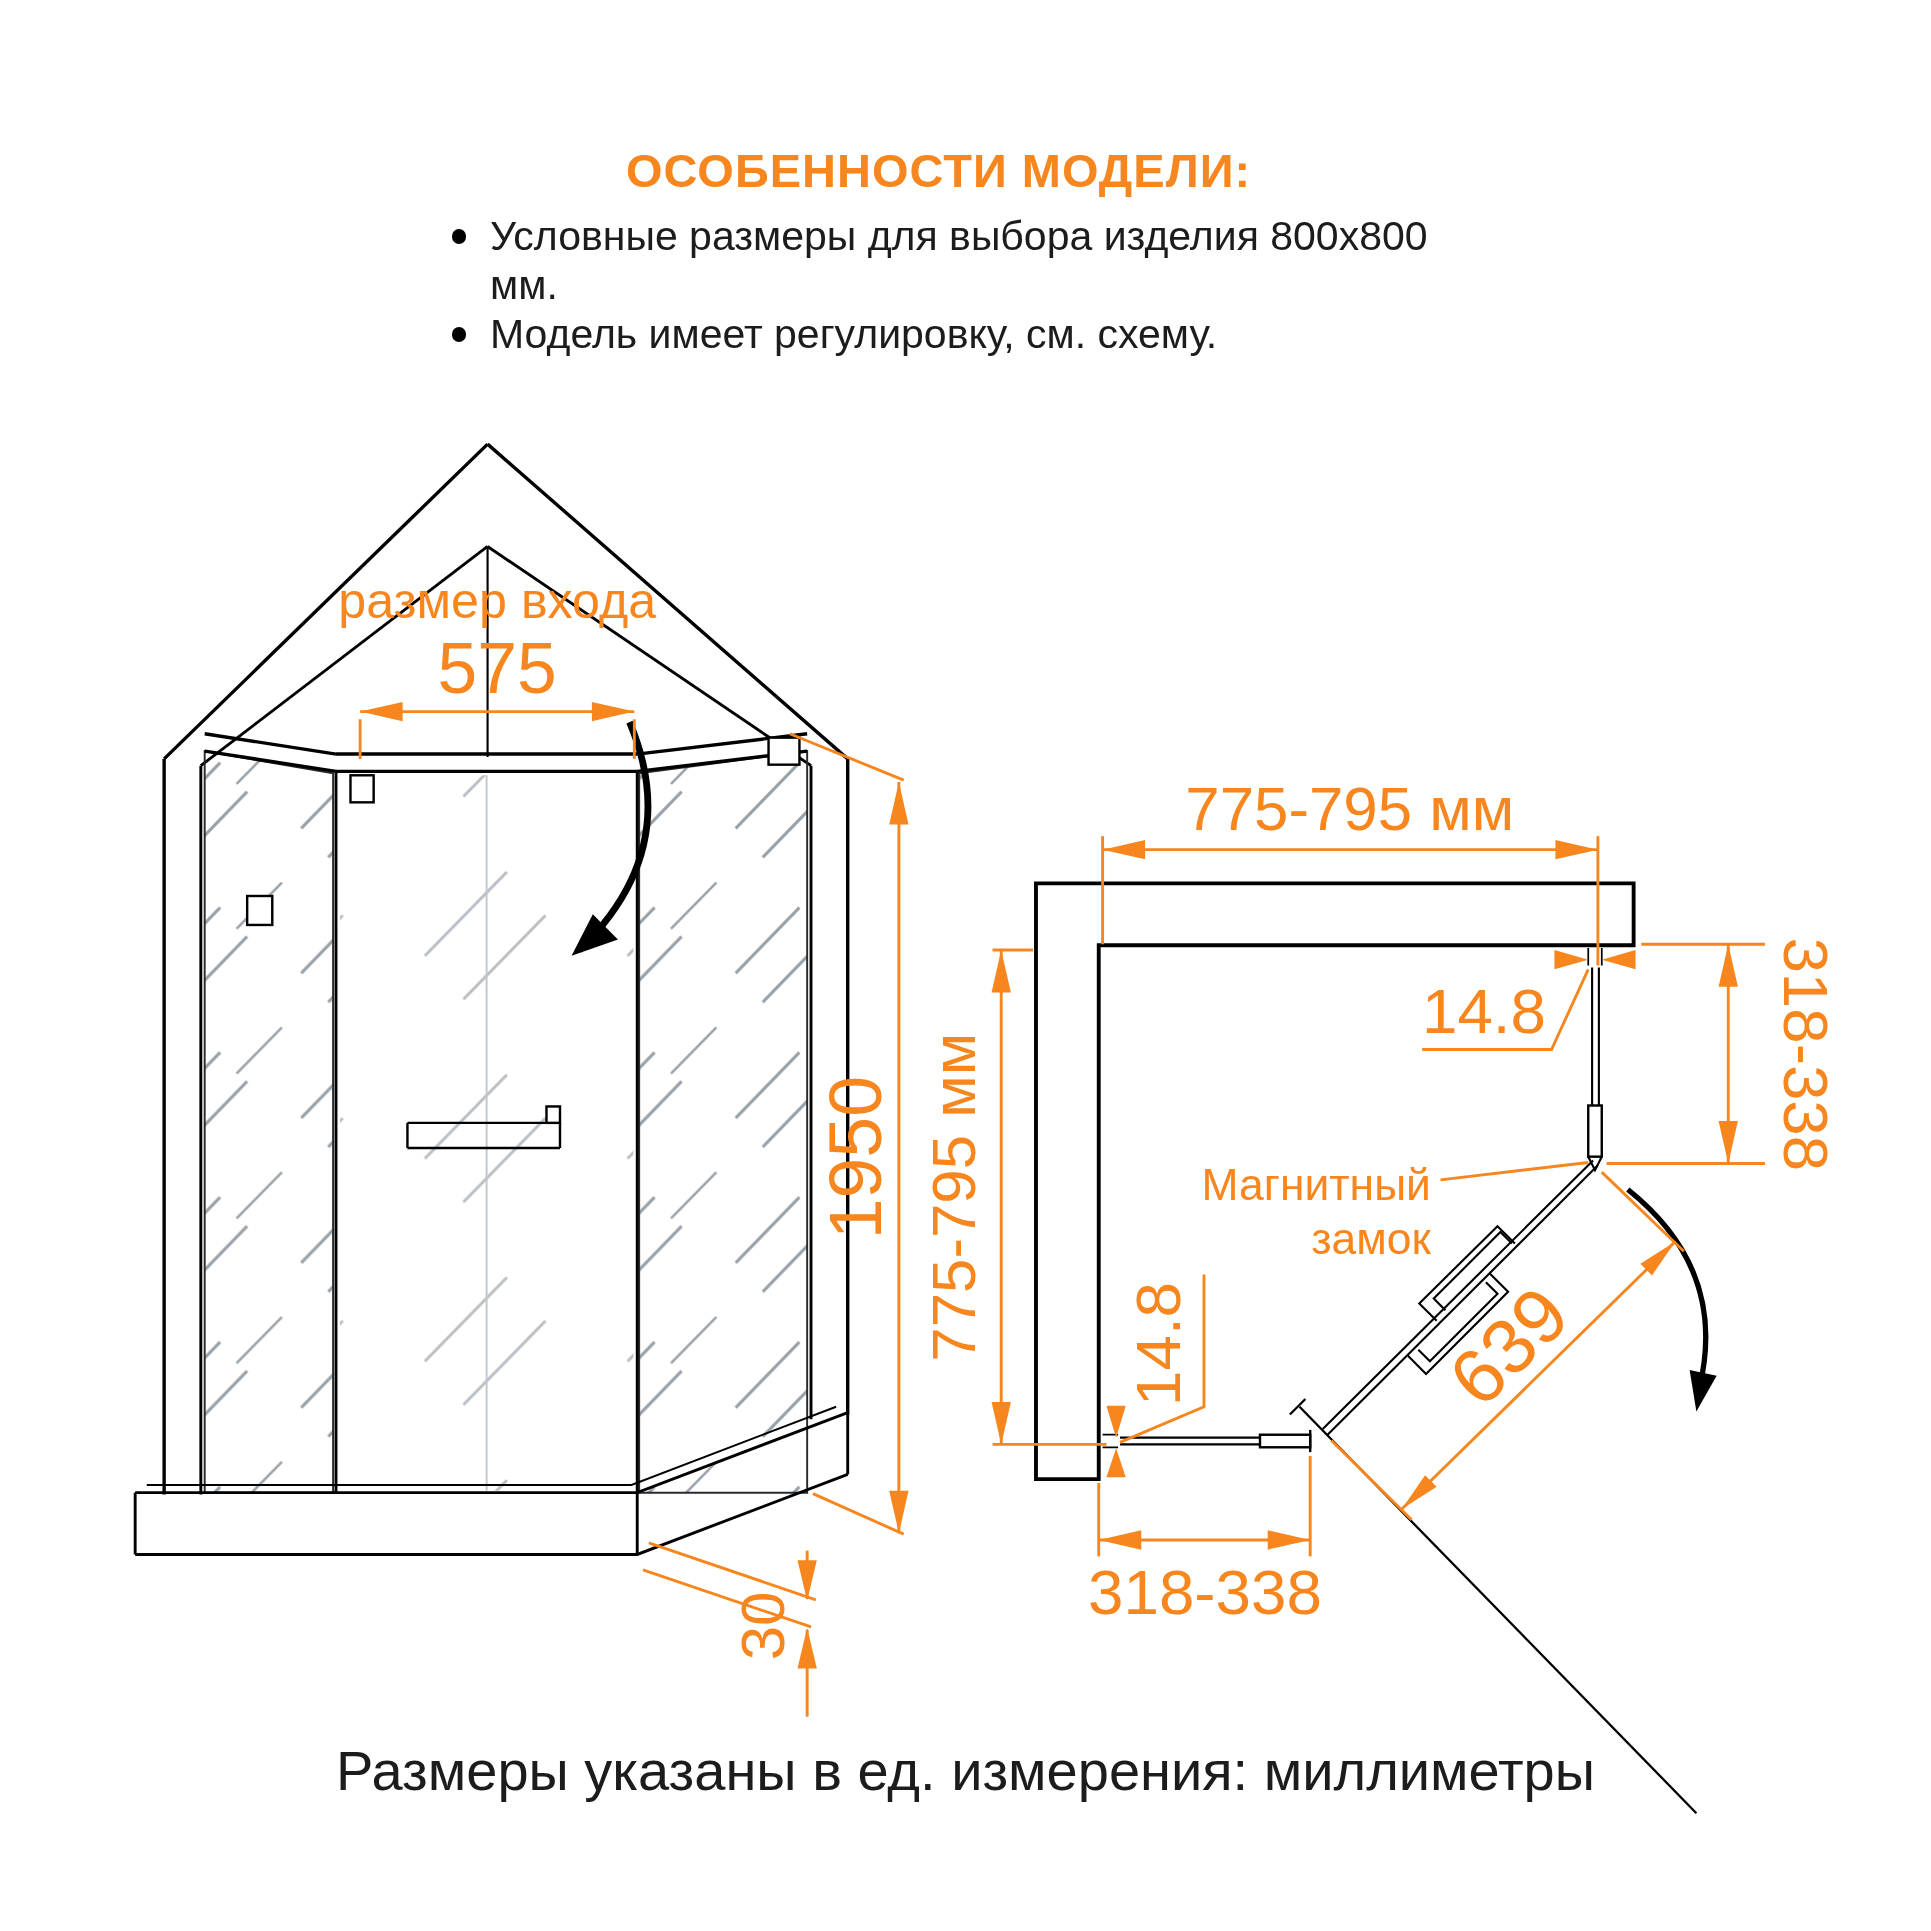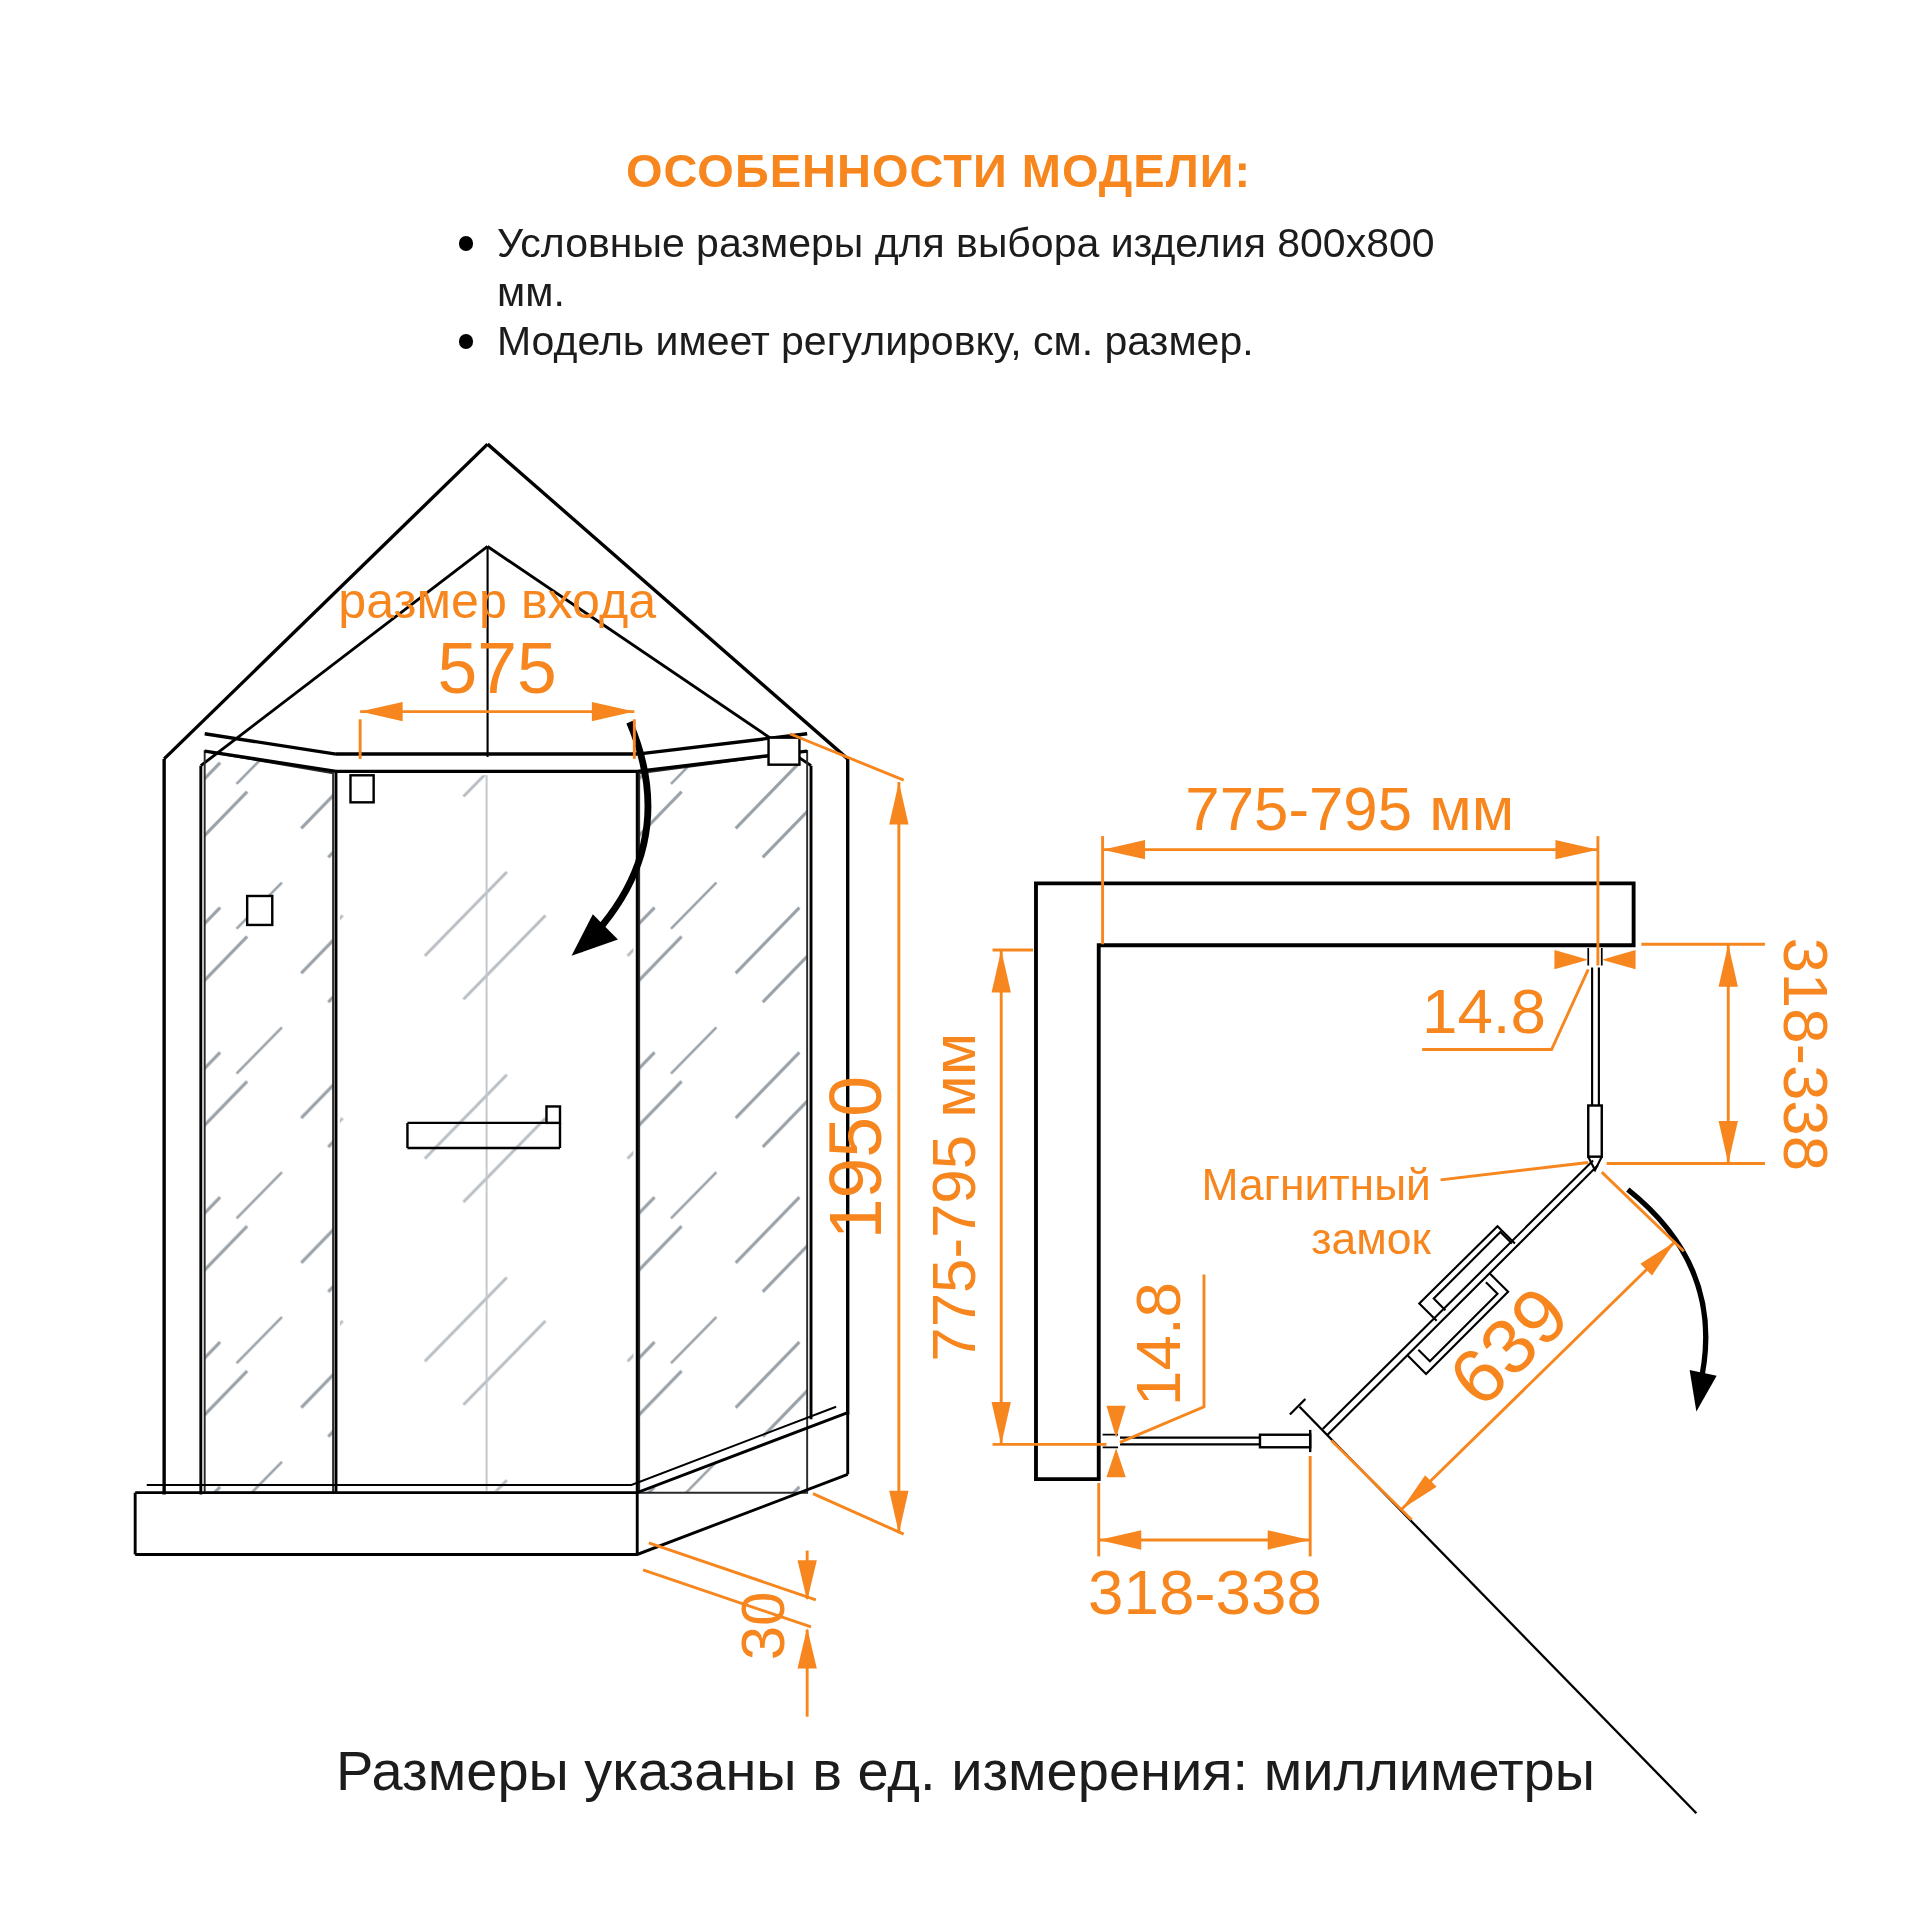--- a/index.html
+++ b/index.html
@@ -1,40 +1,40 @@
 <!DOCTYPE html>
 <html><head>
 <meta charset="utf-8">
 <style>
   html,body{margin:0;padding:0;background:#fff;}
   .page{position:relative;width:1931px;height:1931px;background:#ffffff;overflow:hidden;
         font-family:"Liberation Sans", sans-serif;}
   .title{position:absolute;left:626px;top:143px;font-size:47px;font-weight:700;
          color:#F6861D;letter-spacing:1px;white-space:nowrap;}
-  .bullets{position:absolute;left:446px;top:212px;margin:7px;padding:0;list-style:none;width:985px;}
+  .bullets{position:absolute;left:446px;top:212px;margin:0;padding:0;list-style:none;width:985px;}
   .bullets li{position:relative;padding-left:44px;font-size:41px;line-height:49px;
               color:#1c1c1c;margin-bottom:0;}
   .bullets li::before{content:"";position:absolute;left:5.8px;top:17.4px;width:14.5px;height:14.5px;
               border-radius:50%;background:#000;}
   .footnote{position:absolute;left:0;top:1738px;width:1931px;text-align:center;
             font-size:56px;color:#1c1c1c;}
   svg{position:absolute;left:0;top:0;}
   .dim-text{fill:#F6861D;}
   .blk{stroke:#000;fill:none;}
 </style>
 </head>
 <body>
 
 <div class="page">
 
   <div class="title">ОСОБЕННОСТИ МОДЕЛИ:</div>
 
   <ul class="bullets">
     <li>Условные размеры для выбора изделия 800х800 мм.</li>
-    <li>Модель имеет регулировку, см. размер.</li>
+    <li>Модель имеет регулировку, см. схему.</li>
   </ul>
 
   <svg width="1931" height="1931" viewBox="0 0 2000 2000">
     <defs>
       <pattern id="hatch" patternUnits="userSpaceOnUse" width="150" height="150">
         <path d="M12,108 L78,40" stroke="#99A1A8" stroke-width="3.2" fill="none"></path>
         <path d="M40,138 L106,70" stroke="#99A1A8" stroke-width="3.2" fill="none"></path>
         <path d="M95,62 L142,14" stroke="#99A1A8" stroke-width="2.6" fill="none"></path>
       </pattern>
       <pattern id="hatch2" patternUnits="userSpaceOnUse" width="210" height="210">

